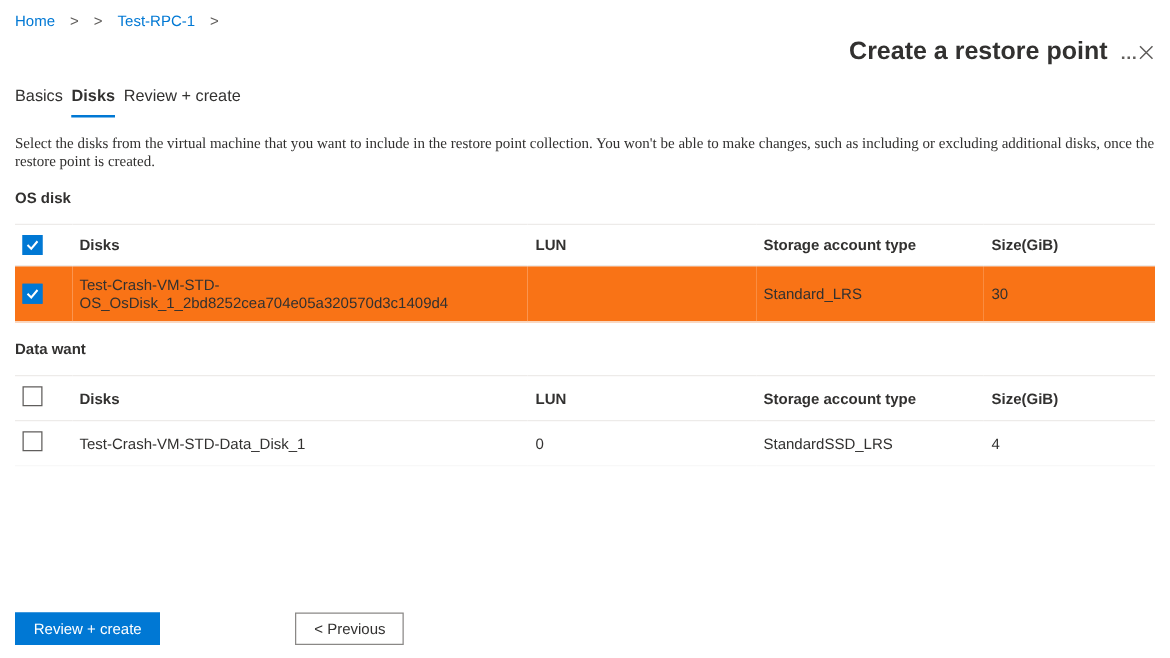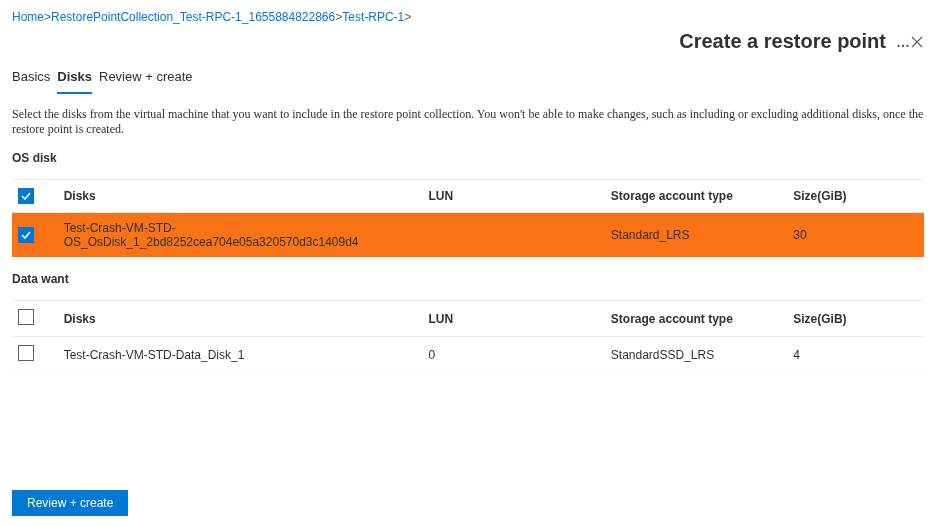--- a/index.html
+++ b/index.html
@@ -8,21 +8,21 @@
       font-size: 13px;
       color: #323130;
       background: #ffffff;
       padding: 10px 12px 0 12px;
       height: 526px;
       position: relative;
     }
     .breadcrumb {
       display: flex;
       align-items: center;
-      gap: 0;
+      gap: 12px;
       font-size: 12px;
       margin-bottom: 6px;
     }
     .breadcrumb a { color: #0078d4; text-decoration: none; cursor: pointer; }
     .breadcrumb .sep { color: #605e5c; }
     .title-row {
       display: flex;
       align-items: center;
       justify-content: flex-end;
       margin-bottom: 12px;
@@ -121,21 +121,20 @@
       color: #fff;
     }
     .footer .spacer { width: 80px; }
   </style>
 </head>
 <body>
 
 <div class="breadcrumb">
   <a>Home</a>
   <span class="sep">&gt;</span>
-  <a>RestorePointCollection_Test-RPC-1_1655884822866</a>
   <span class="sep">&gt;</span>
   <a>Test-RPC-1</a>
   <span class="sep">&gt;</span>
 </div>
 
 <div class="title-row">
   <h1>
     <span>Create a restore point</span>
     <span class="ellipsis">…</span>
   </h1>
@@ -218,13 +217,14 @@
       <td>0</td>
       <td>StandardSSD_LRS</td>
       <td>4</td>
     </tr>
   </tbody>
 </table>
 
 <div class="footer">
   <button class="btn primary">Review + create</button>
   <span class="spacer"></span>
+  <button class="btn">&lt; Previous</button>
 </div>
 
 </body></html>

